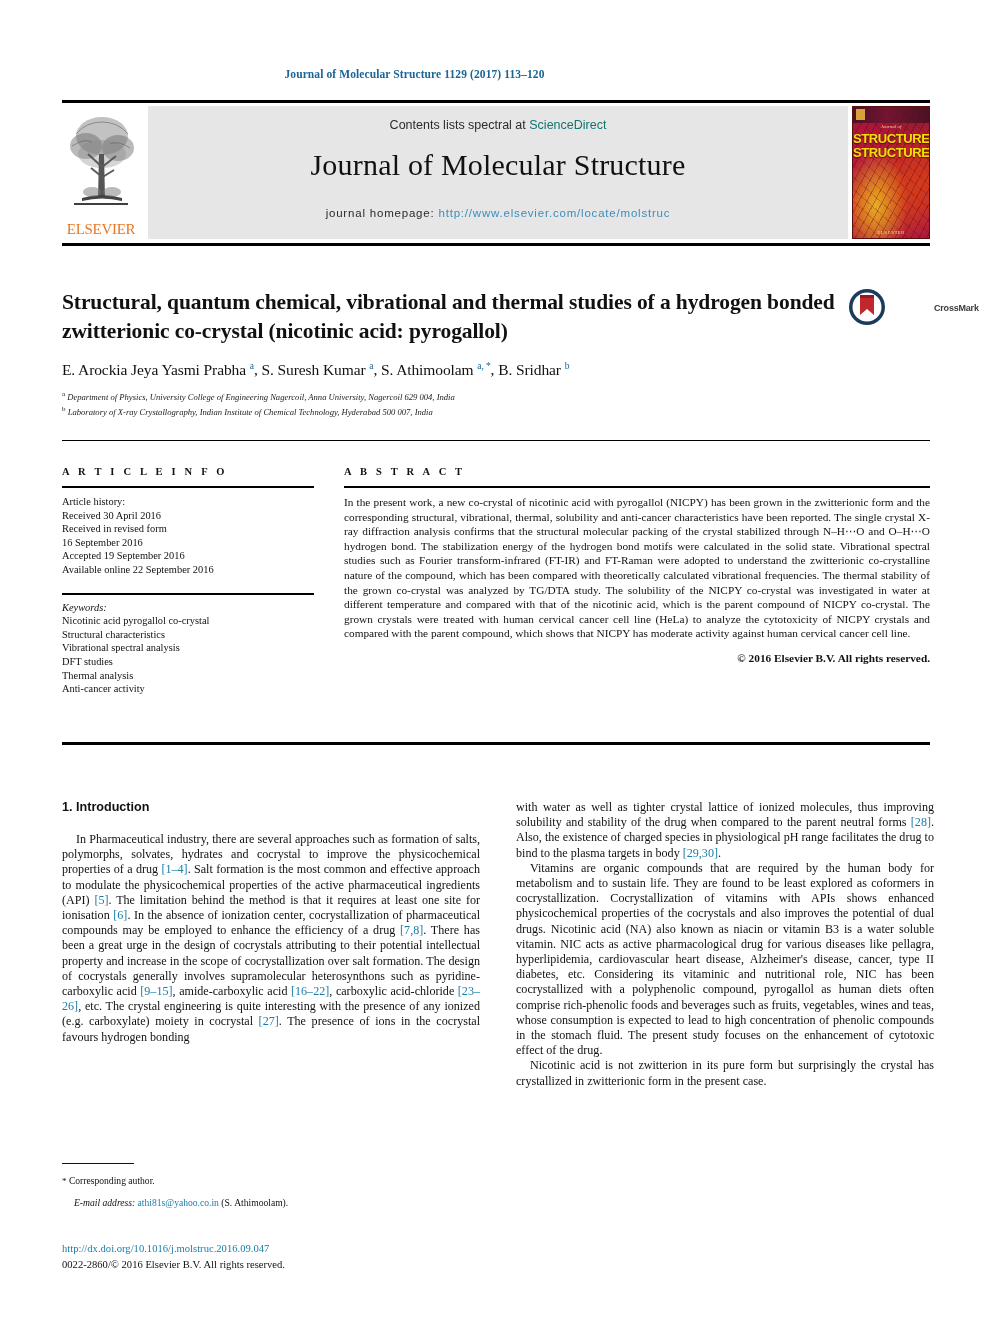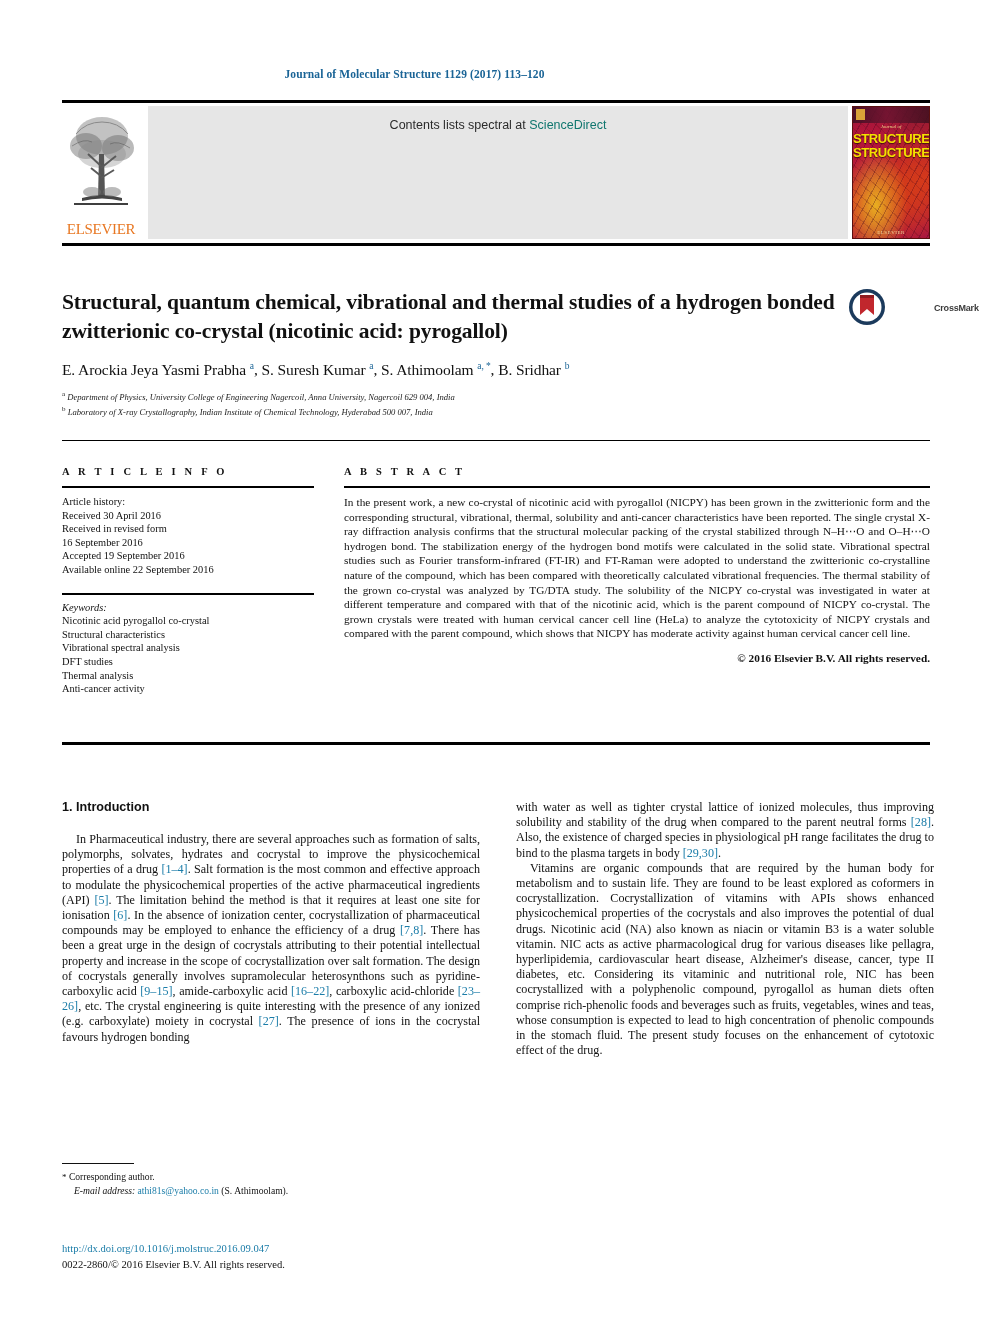--- a/index.html
+++ b/index.html
@@ -339,21 +339,21 @@
     left: 62px; top: 1163px;
     width: 72px; height: 1px;
     background: #111;
   }
   .footnote {
     position: absolute;
     left: 62px; top: 1170px;
     width: 420px;
     font-family: "Liberation Serif", serif;
     font-size: 9.6px;
-    line-height: 14px;
+    line-height: 21px;
     color: #111;
   }
   .footnote .star { font-size: 9px; }
   .footnote .em-lbl { font-style: italic; }
   .footnote .email { color: #1a7ca8; }
 
   .doi-line {
     position: absolute;
     left: 62px; top: 1243px;
     font-family: "Liberation Serif", serif;
@@ -399,20 +399,24 @@
         </g>
         <rect x="12" y="97" width="54" height="2" fill="#3f3f3f"></rect>
       </svg>
       <div class="elsevier-word">ELSEVIER</div>
     </div>
 
     <div class="banner">
       <div class="contents-line">
         <span>Contents lists spectral at </span><span class="sd">ScienceDirect</span>
       </div>
+      <div class="journal-title-big">Journal of Molecular Structure</div>
+      <div class="homepage-line">
+        <span>journal homepage: </span><span class="url">http://www.elsevier.com/locate/molstruc</span>
+      </div>
     </div>
 
     <div class="cover-thumb">
       <div class="cover-bg"></div>
       <div class="cover-veins"></div>
       <div class="cover-topband"></div>
       <div class="cover-el"></div>
       <div class="cover-jtxt">Journal of</div>
       <div class="cover-mol">STRUCTURE</div>
       <div class="cover-str">STRUCTURE</div>
@@ -479,20 +483,21 @@
     <h2 class="sec-heading">1.  Introduction</h2>
     <div>
         <p class="para">In Pharmaceutical industry, there are several approaches such as formation of salts, polymorphs, solvates, hydrates and cocrystal to improve the physicochemical properties of a drug <span class="cite">[1–4]</span>. Salt formation is the most common and effective approach to modulate the physicochemical properties of the active pharmaceutical ingredients (API) <span class="cite">[5]</span>. The limitation behind the method is that it requires at least one site for ionisation <span class="cite">[6]</span>. In the absence of ionization center, cocrystallization of pharmaceutical compounds may be employed to enhance the efficiency of a drug <span class="cite">[7,8]</span>. There has been a great urge in the design of cocrystals attributing to their potential intellectual property and increase in the scope of cocrystallization over salt formation. The design of cocrystals generally involves supramolecular heterosynthons such as pyridine-carboxylic acid <span class="cite">[9–15]</span>, amide-carboxylic acid <span class="cite">[16–22]</span>, carboxylic acid-chloride <span class="cite">[23–26]</span>, etc. The crystal engineering is quite interesting with the presence of any ionized (e.g. carboxylate) moiety in cocrystal <span class="cite">[27]</span>. The presence of ions in the cocrystal favours hydrogen bonding</p>
       </div>
   </div>
 
   <div class="body-right">
     <div>
         <p class="para cont">with water as well as tighter crystal lattice of ionized molecules, thus improving solubility and stability of the drug when compared to the parent neutral forms <span class="cite">[28]</span>. Also, the existence of charged species in physiological pH range facilitates the drug to bind to the plasma targets in body <span class="cite">[29,30]</span>.</p>
         <p class="para">Vitamins are organic compounds that are required by the human body for metabolism and to sustain life. They are found to be least explored as coformers in cocrystallization. Cocrystallization of vitamins with APIs shows enhanced physicochemical properties of the cocrystals and also improves the potential of dual drugs. Nicotinic acid (NA) also known as niacin or vitamin B3 is a water soluble vitamin. NIC acts as active pharmacological drug for various diseases like pellagra, hyperlipidemia, cardiovascular heart disease, Alzheimer's disease, cancer, type II diabetes, etc. Considering its vitaminic and nutritional role, NIC has been cocrystallized with a polyphenolic compound, pyrogallol as human diets often comprise rich-phenolic foods and beverages such as fruits, vegetables, wines and teas, whose consumption is expected to lead to high concentration of phenolic compounds in the stomach fluid. The present study focuses on the enhancement of cytotoxic effect of the drug.</p>
+        <p class="para">Nicotinic acid is not zwitterion in its pure form but surprisingly the crystal has crystallized in zwitterionic form in the present case.</p>
       </div>
   </div>
 
   <div class="foot-rule"></div>
   <div class="footnote">
     <div>
       <span class="star">*</span>
       <span>Corresponding author.</span>
     </div>
     <div style="padding-left:12px">

